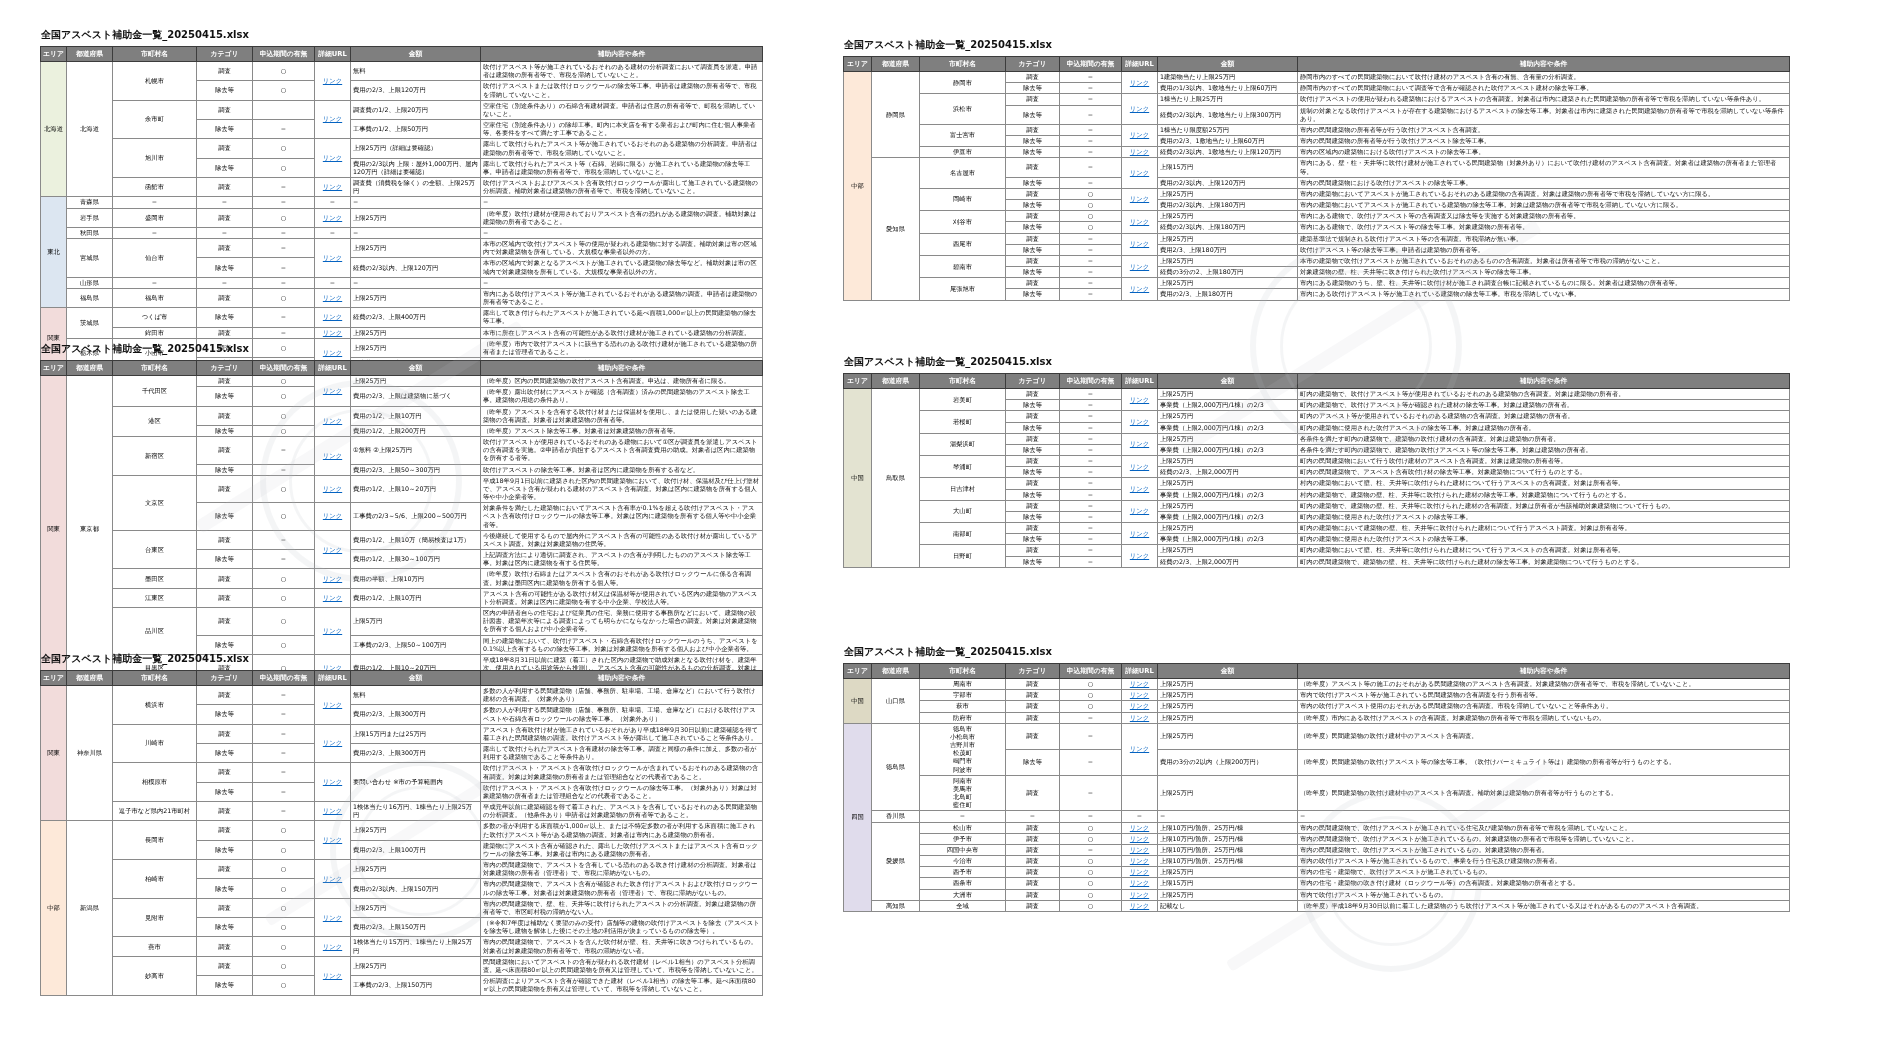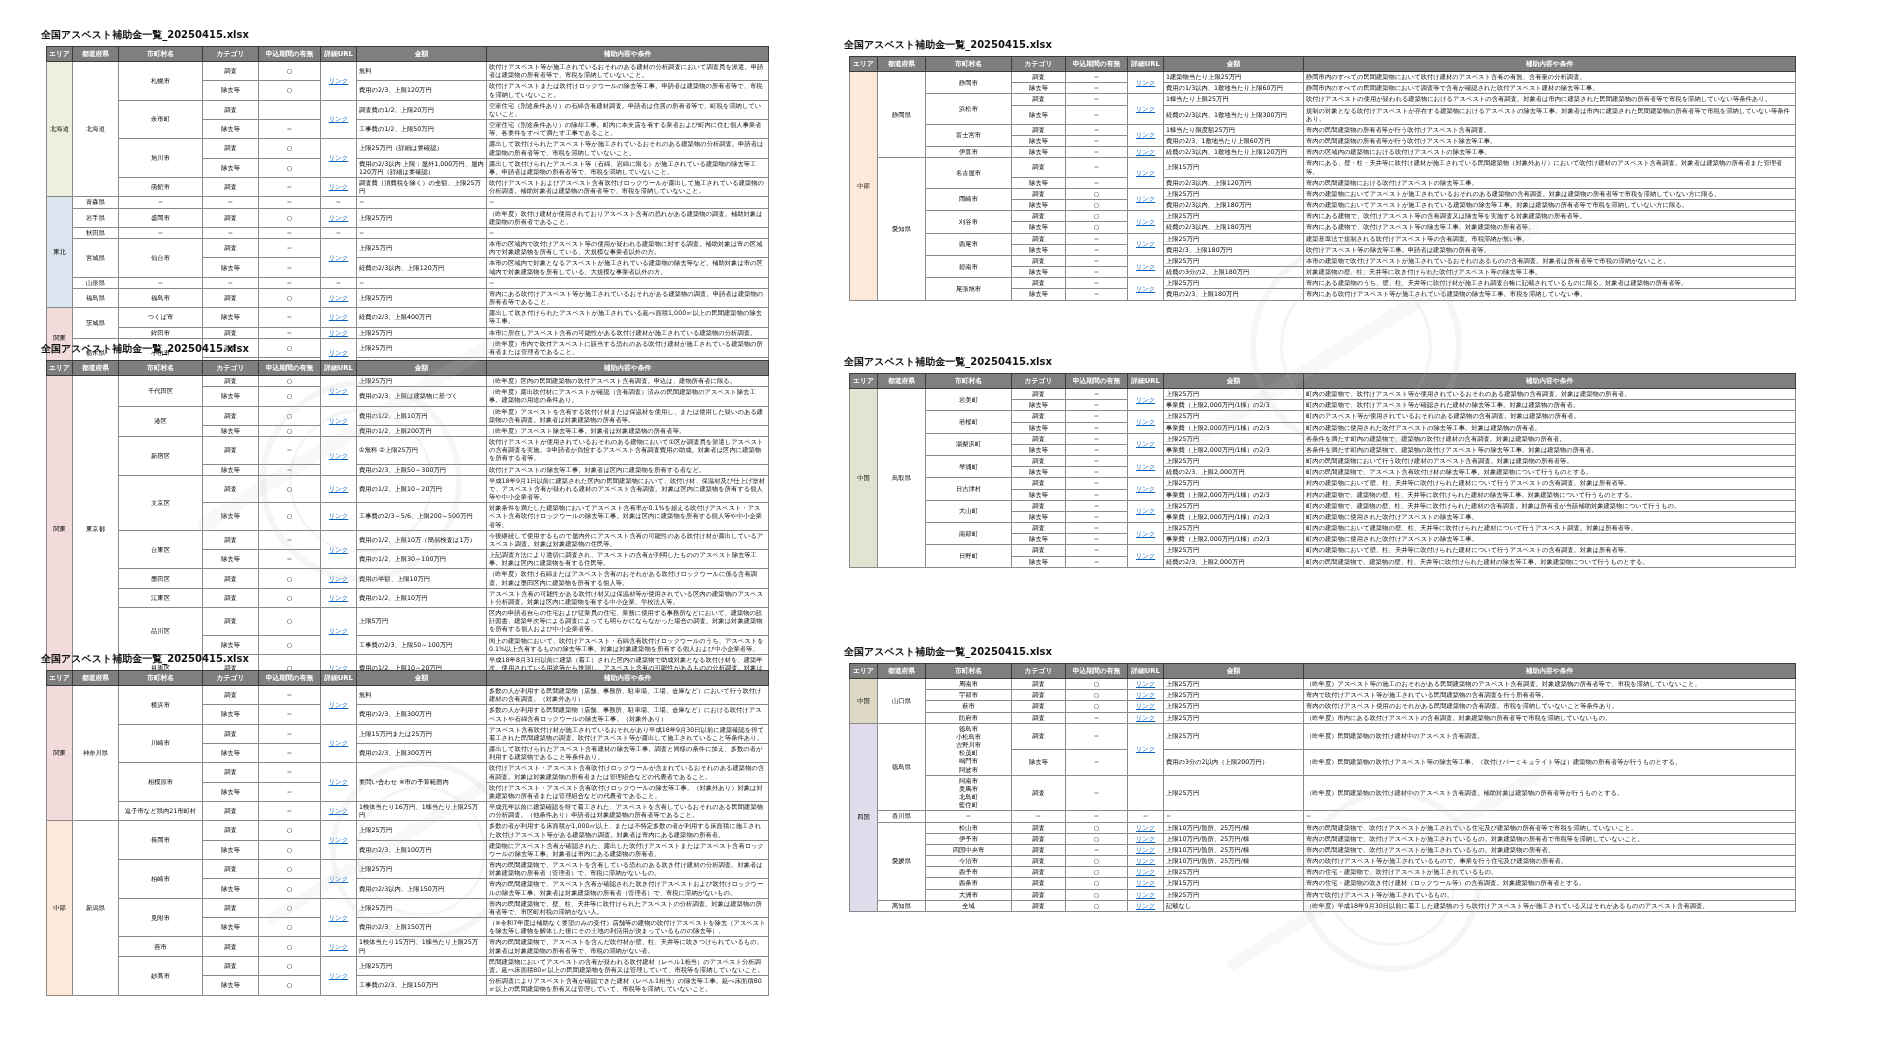--- a/index.html
+++ b/index.html
@@ -1,20 +1,20 @@
 <!DOCTYPE html>
 <html><head>
 <meta charset="utf-8">
 <style>
   html,body{margin:0;padding:0;background:#fff;}
   .sheet{position:relative;width:1878px;height:1053px;background:#ffffff;overflow:hidden;
          font-family:"DejaVu Sans","Liberation Sans",sans-serif;color:#000;}
   .section{position:absolute;}
   .sec-title{font-size:10px;font-weight:bold;color:#111;margin:0 0 4px 1px;}
-  table.grid{border-collapse:collapse;table-layout:fixed;border:1.5px solid #262626;margin-left:6px;}
+  table.grid{border-collapse:collapse;table-layout:fixed;border:1.5px solid #262626;}
   table.grid th{background:#7f7f7f;color:#ffffff;font-size:6.8px;font-weight:bold;
     border:1px solid #3c3c3c;padding:2px 1px;text-align:center;}
   table.grid td{border:0.5px solid #8a8a8a;padding:1px 2px;vertical-align:middle;
     font-size:6.3px;line-height:1.3;background:#fff;word-break:break-all;}
   td.area{text-align:center;font-size:6.4px;border-left:1.5px solid #262626;}
   td.pref{text-align:center;font-size:6.4px;}
   td.muni{text-align:center;font-size:6.4px;}
   td.cat,td.dl{text-align:center;}
   td.lnk{text-align:center;}
   td.amt{font-size:6.1px;}

